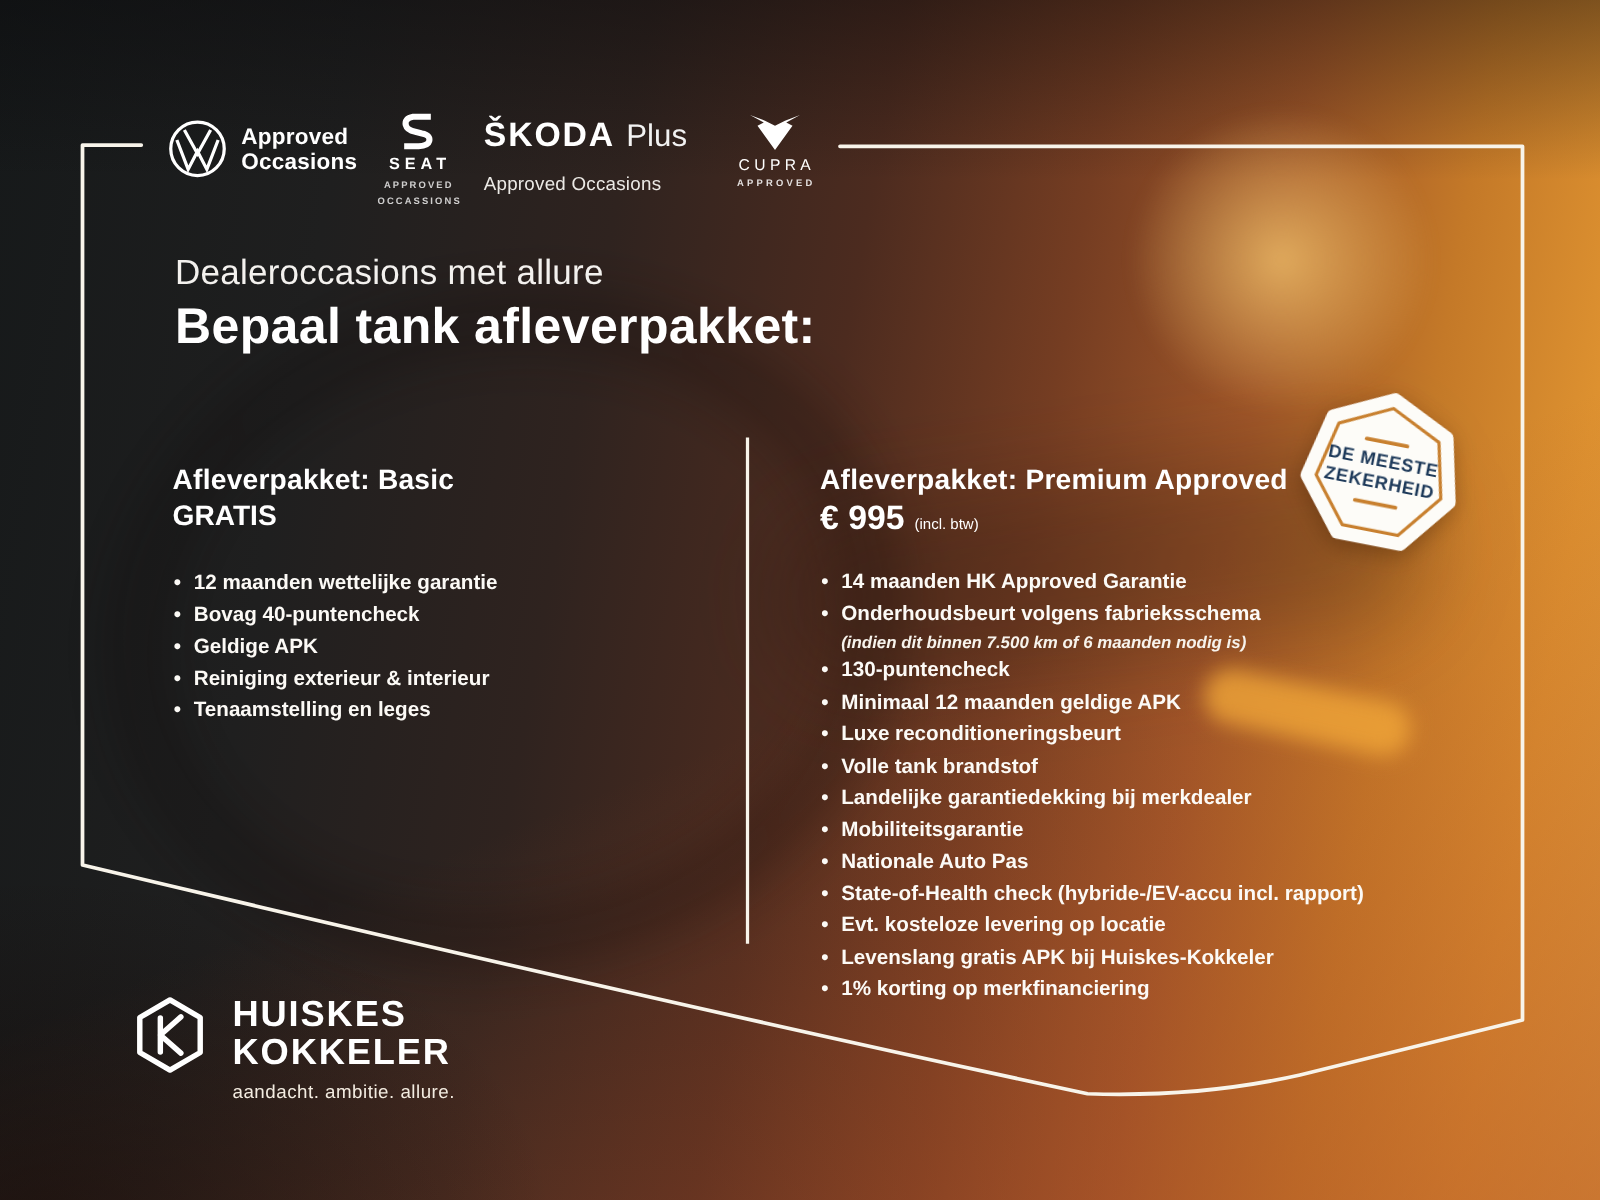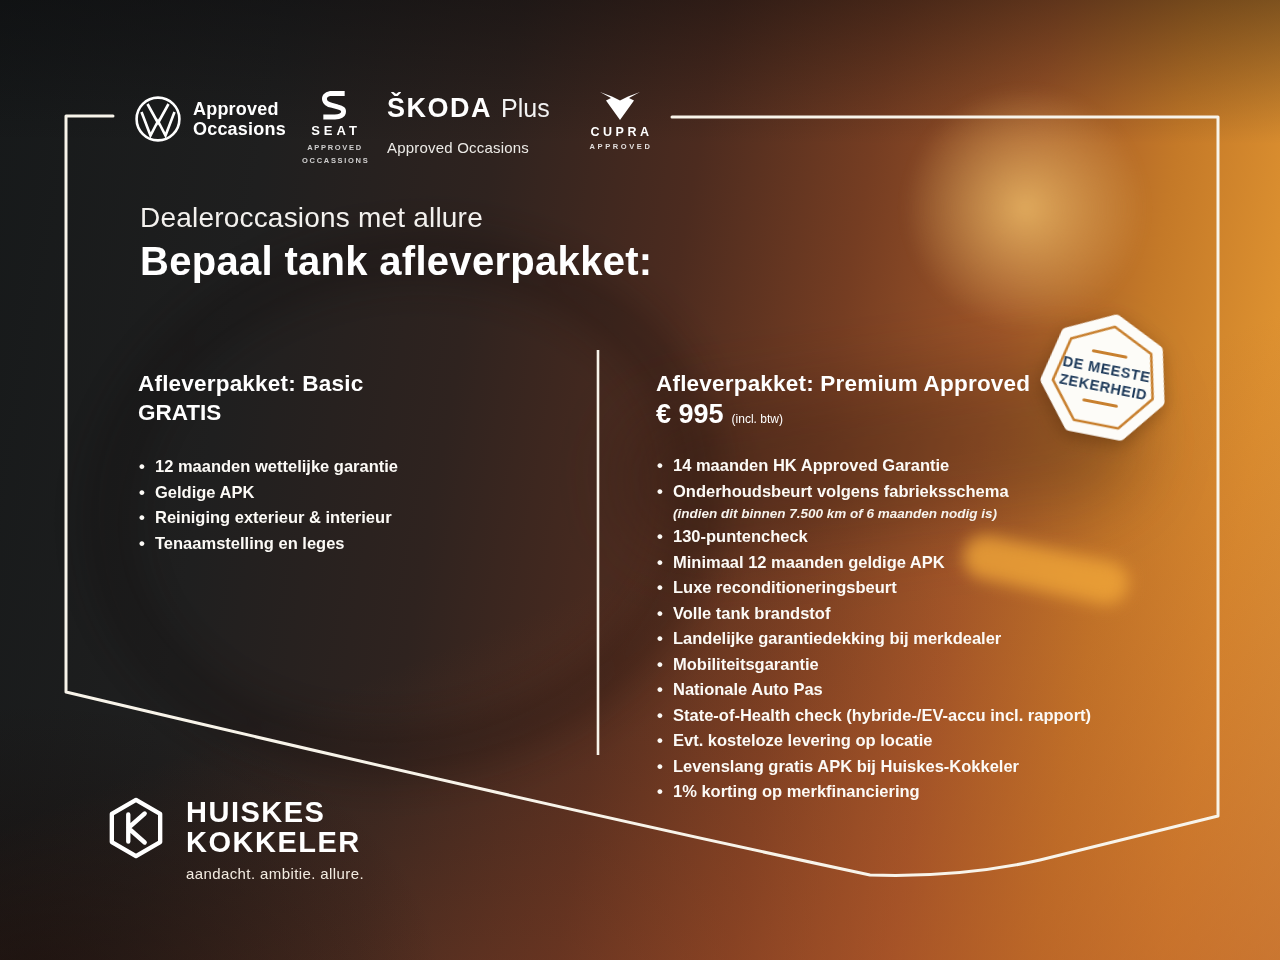--- a/index.html
+++ b/index.html
@@ -33,21 +33,21 @@
   .brand-seat{left:300px;top:89px;width:68px;text-align:center;}
   .seat-name{display:block;font-size:13px;font-weight:700;letter-spacing:4px;margin-top:2px;padding-left:4px;}
   .seat-sub{display:block;font-size:7.5px;font-weight:600;letter-spacing:1.7px;color:rgba(255,255,255,.78);line-height:9.5px;margin-top:3px;padding-left:2px;}
   .seat-sub.first{margin-top:5px;}
   .brand-skoda{left:387px;top:93px;}
   .skoda-row{display:flex;align-items:baseline;gap:9px;}
   .skoda-name{font-size:27px;font-weight:800;letter-spacing:1.5px;text-align:center;}
   .skoda-suffix{font-size:25px;font-weight:300;color:#f2f2f2;}
   .skoda-sub{font-size:15px;font-weight:400;color:#eceae6;margin-top:15px;letter-spacing:.2px;}
   .brand-cupra{left:586px;top:91px;width:68px;text-align:center;}
-  .cupra-name{display:block;font-size:12.5px;font-weight:700;letter-spacing:3.5px;margin-top:4px;padding-left:3px;}
+  .cupra-name{display:block;font-size:12.5px;font-weight:400;letter-spacing:3.5px;margin-top:4px;padding-left:3px;}
   .cupra-sub{display:block;font-size:7.5px;font-weight:600;letter-spacing:2.6px;color:rgba(255,255,255,.85);margin-top:3px;padding-left:2px;}
 
   
   .heading{left:140px;top:201px;}
   .heading .sub{font-size:28px;font-weight:400;line-height:34px;color:#f3f1ee;letter-spacing:.2px;}
   .heading .title{font-size:40px;font-weight:800;line-height:46px;color:#fff;margin-top:3px;letter-spacing:.3px;}
 
   
   .pkg{z-index:3;margin-top:24px;}
   .pkg h3{margin:0;font-size:22.5px;font-weight:600;line-height:29px;letter-spacing:.2px;color:#fff;}
@@ -132,20 +132,21 @@
   <div class="layer heading">
     <div class="sub">Dealeroccasions met allure</div>
     <div class="title">Bepaal tank afleverpakket:</div>
   </div>
 
   <div class="layer pkg pkg-basic">
     <h3>Afleverpakket: Basic</h3>
     <div class="price-basic">GRATIS</div>
     <ul>
       <li><span>12 maanden wettelijke garantie</span></li>
+      <li><span>Bovag 40-puntencheck</span></li>
       <li><span>Geldige APK</span></li>
       <li><span>Reiniging exterieur &amp; interieur</span></li>
       <li><span>Tenaamstelling en leges</span></li>
     </ul>
   </div>
 
   <div class="layer pkg pkg-premium">
     <h3>Afleverpakket: Premium Approved</h3>
     <div class="price-row">
       <span class="price-amount">€ 995</span>

